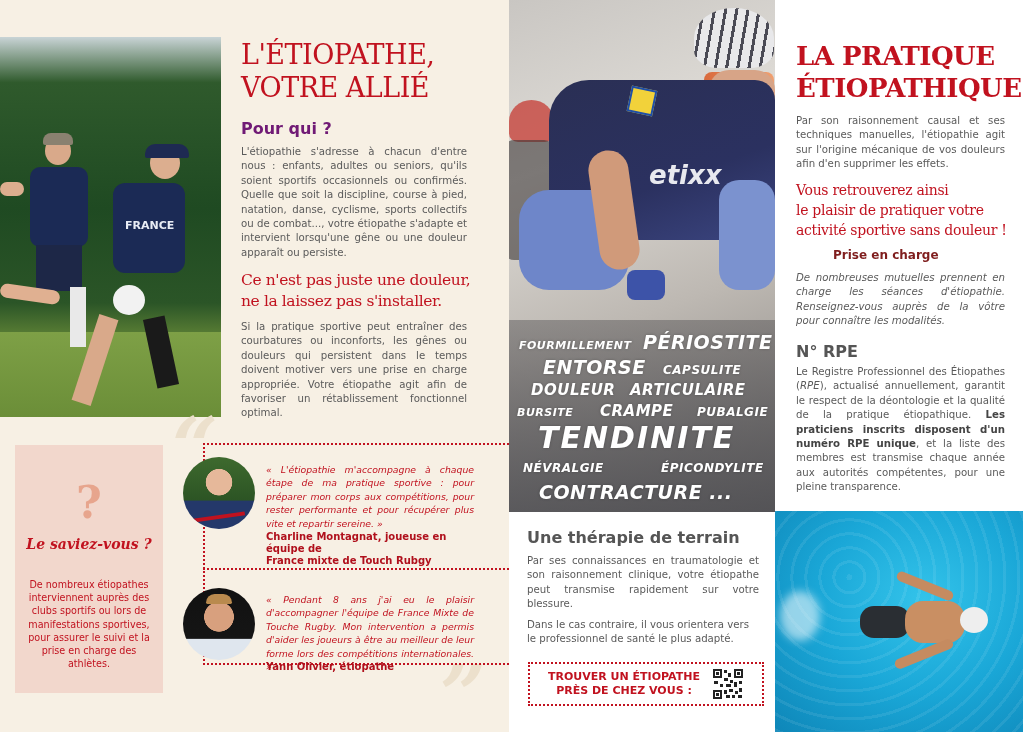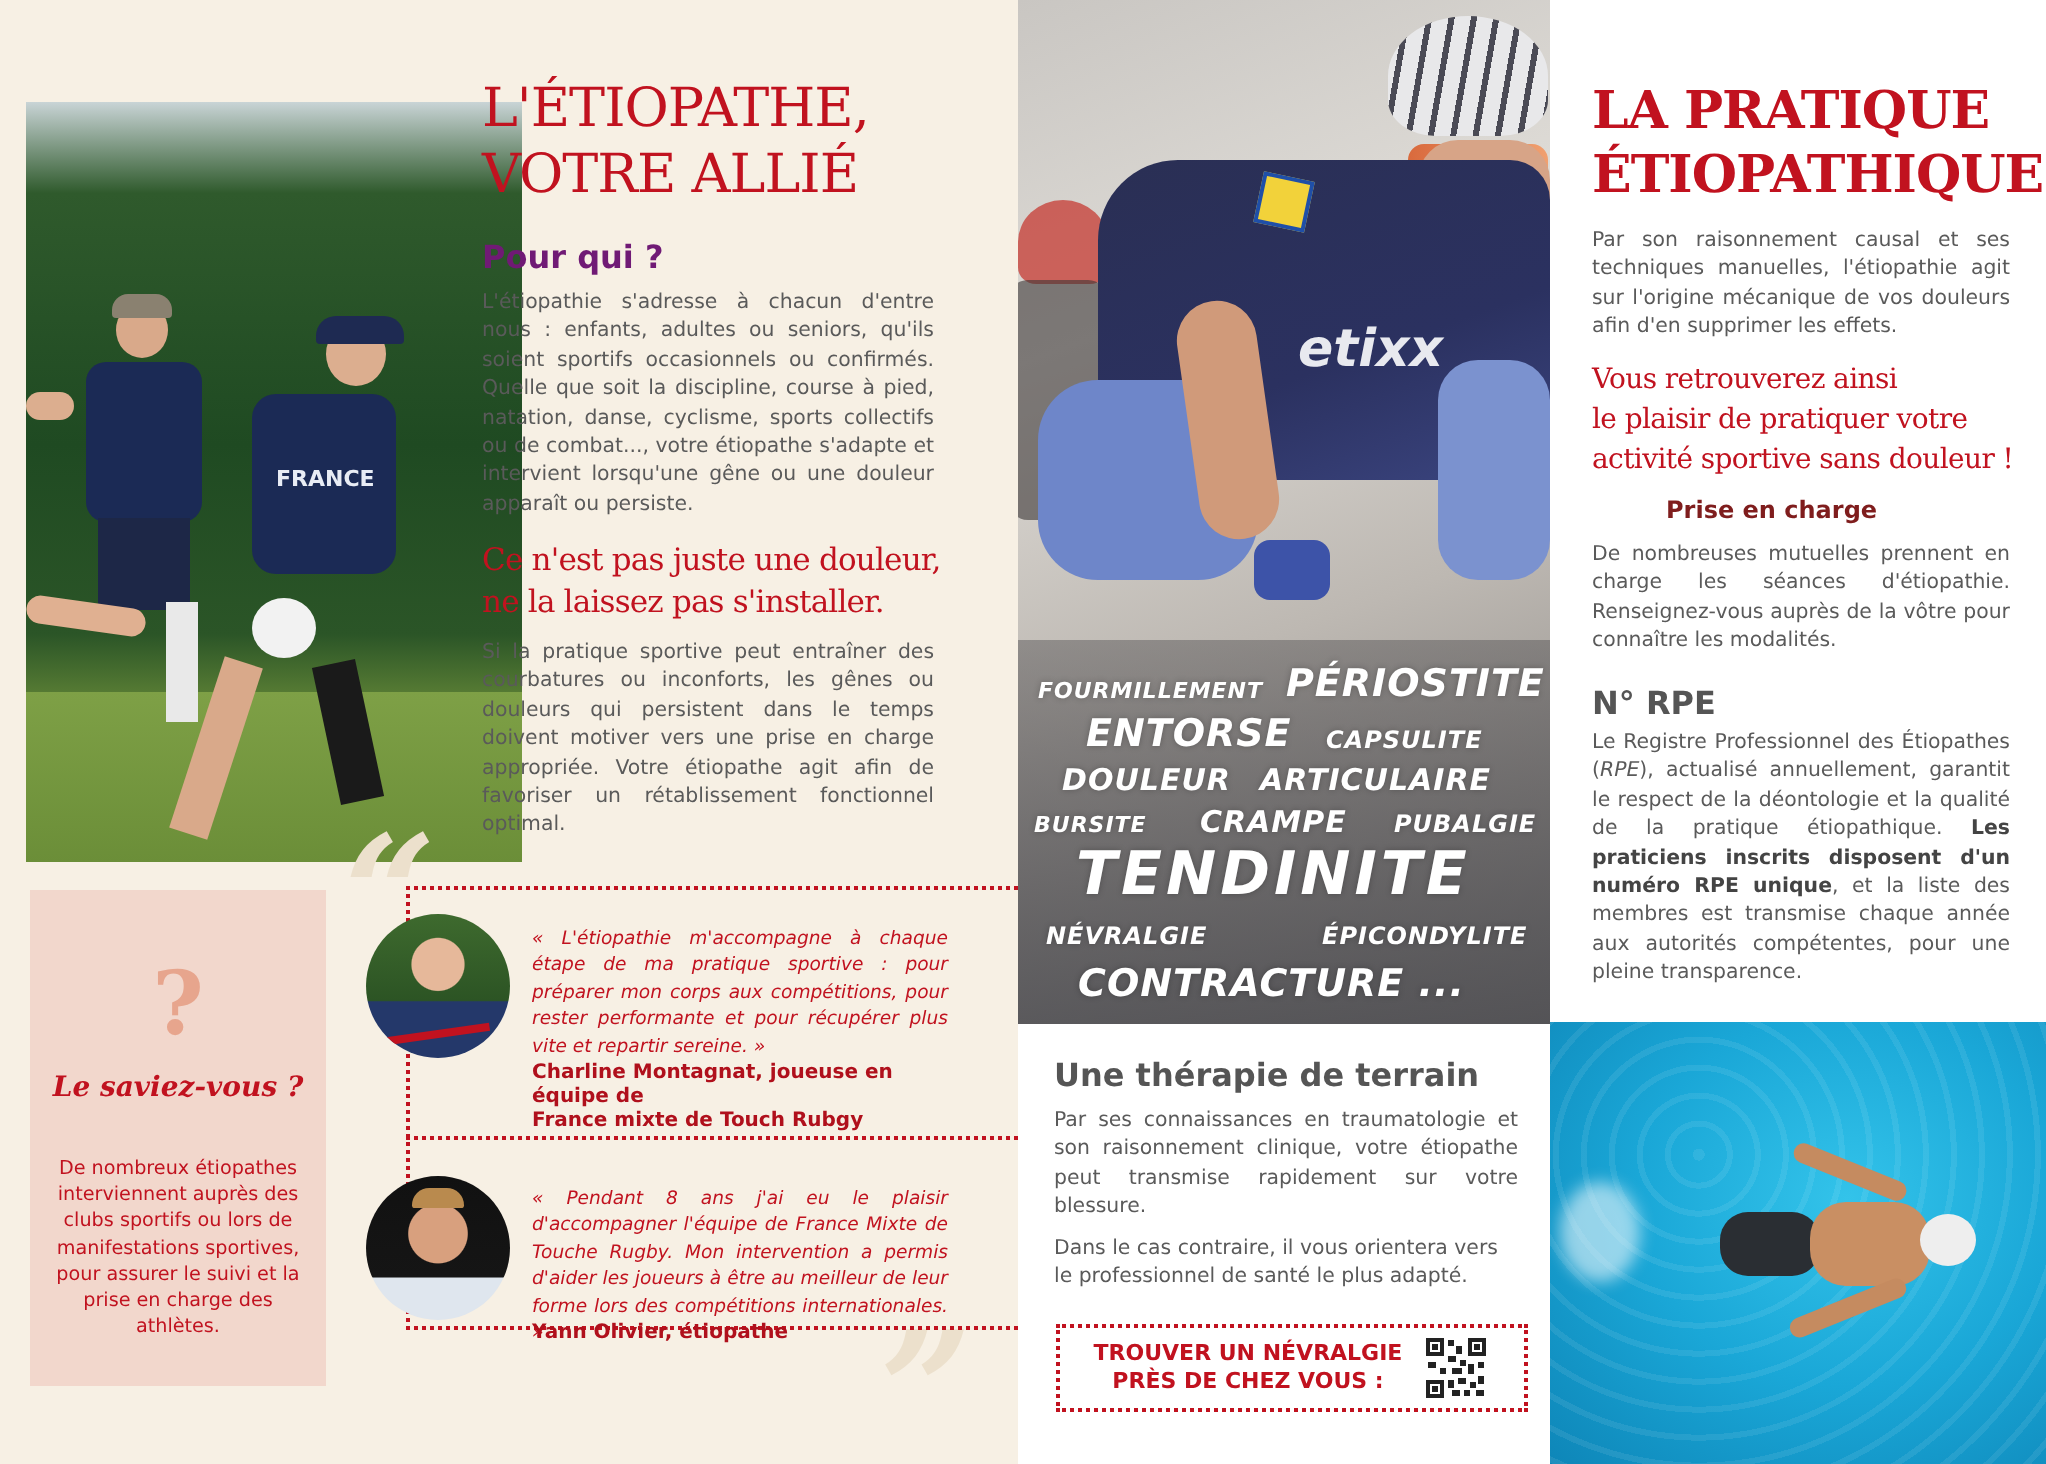--- a/index.html
+++ b/index.html
@@ -6,22 +6,22 @@
 html,body{width:1023px;height:732px;overflow:hidden;background:#f7f0e4;}
 body{position:relative;font-family:"DejaVu Sans","Liberation Sans",sans-serif;color:#555;}
 .abs{position:absolute;}
 .serif{font-family:"DejaVu Serif","Liberation Serif",serif;}
 .red{color:#c1121f;}
 .just{text-align:justify;}
 .body-txt{font-size:10.2px;line-height:14.4px;color:#5a5a5a;}
 
 
 #panel-left{left:0;top:0;width:509px;height:732px;background:#f7f0e4;}
-#photo-rugby{left:13px;top:37px;width:248px;height:380px;overflow:hidden;
-  background:linear-gradient(180deg,#c9d4d6 0%,#2f5a2c 12%,#1f4a22 45%,#2b5527 70%,#6d8f3a 82%,#7a9a42 100%);margin-top:14px;}
+#photo-rugby{left:0;top:37px;width:221px;height:380px;overflow:hidden;
+  background:linear-gradient(180deg,#c9d4d6 0%,#2f5a2c 12%,#1f4a22 45%,#2b5527 70%,#6d8f3a 82%,#7a9a42 100%);}
 #photo-rugby .field{position:absolute;left:0;bottom:0;width:100%;height:85px;background:linear-gradient(180deg,#7ea046,#6b8e38);}
 .player{position:absolute;}
 
 #title-left{left:241px;top:38px;font-size:27px;line-height:33px;font-weight:normal;letter-spacing:-0.5px;}
 #h-pourqui{left:241px;top:119px;font-size:16px;font-weight:bold;color:#701a75;}
 #p-pourqui{left:241px;top:145px;width:226px;}
 #sub-douleur{left:241px;top:270px;font-size:15.5px;line-height:21px;letter-spacing:-0.4px;}
 #p-pratique{left:241px;top:320px;width:226px;}
 
 #saviez{left:15px;top:445px;width:148px;height:248px;background:#f2d7cc;text-align:center;}
@@ -47,21 +47,21 @@
 #cta{left:528px;top:662px;width:236px;height:44px;border:2px dotted #c1121f;}
 #cta .cta-txt{position:absolute;left:14px;top:6px;width:160px;text-align:center;font-size:11px;line-height:14px;font-weight:bold;color:#c1121f;}
 #qr{position:absolute;left:182px;top:4px;width:32px;height:32px;}
 
 
 #panel-right{left:775px;top:0;width:248px;height:732px;background:#ffffff;}
 #title-right{left:796px;top:40px;font-size:26px;line-height:32px;font-weight:bold;letter-spacing:-0.5px;}
 #p-causal{left:796px;top:114px;width:209px;}
 #sub-plaisir{left:796px;top:180px;font-size:14px;line-height:20px;letter-spacing:-0.3px;}
 #h-prise{left:796px;top:248px;font-size:12px;font-weight:bold;color:#7f1d1d;margin-left:37px;}
-#p-prise{left:796px;top:271px;width:209px;}
+#p-prise{left:796px;top:271px;width:209px;font-style:italic;}
 #h-rpe{left:796px;top:342px;font-size:16px;font-weight:bold;color:#555;}
 #p-rpe{left:796px;top:365px;width:209px;}
 #photo-swim{left:775px;top:511px;width:248px;height:221px;overflow:hidden;
   background:radial-gradient(ellipse at 60% 40%,#33c3ea 0%,#1aa7d7 50%,#0e86b8 100%);}
 </style>
 </head>
 <body>
 
 <div id="panel-left" class="abs"></div>
 
@@ -165,21 +165,21 @@
 <div class="wc" style="left:523px;top:461px;font-size:12px;">NÉVRALGIE</div>
 <div class="wc" style="left:661px;top:461px;font-size:12px;">ÉPICONDYLITE</div>
 <div class="wc" style="left:539px;top:481px;font-size:19px;">CONTRACTURE ...</div>
 
 <div id="h-therapie" class="abs">Une thérapie de terrain</div>
 <div id="p-therapie1" class="abs body-txt just">Par ses connaissances en traumatologie et son raisonnement clinique, votre étiopathe peut transmise rapidement sur votre blessure.</div>
 <div id="p-therapie2" class="abs body-txt">Dans le cas contraire, il vous orientera vers le professionnel de santé le plus adapté.</div>
 
 <div id="cta" class="abs">
   <div class="cta-txt">
-    <div>TROUVER UN NÉVRALGIE</div>
+    <div>TROUVER UN ÉTIOPATHE</div>
     <div>PRÈS DE CHEZ VOUS :</div>
   </div>
   <svg id="qr" viewBox="0 0 32 32">
     <rect width="32" height="32" fill="#fff"></rect>
     <rect x="1" y="1" width="9" height="9" fill="#222"></rect>
       <rect x="3" y="3" width="5" height="5" fill="#fff"></rect>
       <rect x="4" y="4" width="3" height="3" fill="#222"></rect>
     <rect x="22" y="1" width="9" height="9" fill="#222"></rect>
       <rect x="24" y="3" width="5" height="5" fill="#fff"></rect>
       <rect x="25" y="4" width="3" height="3" fill="#222"></rect>

